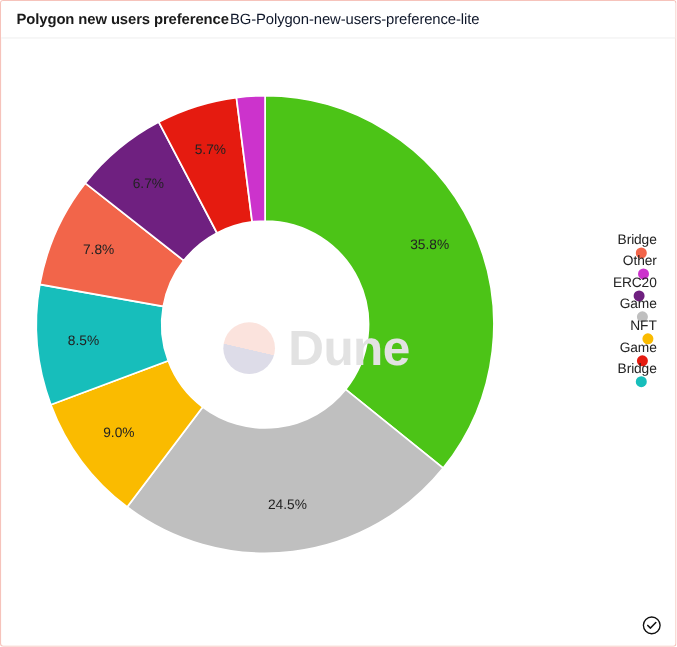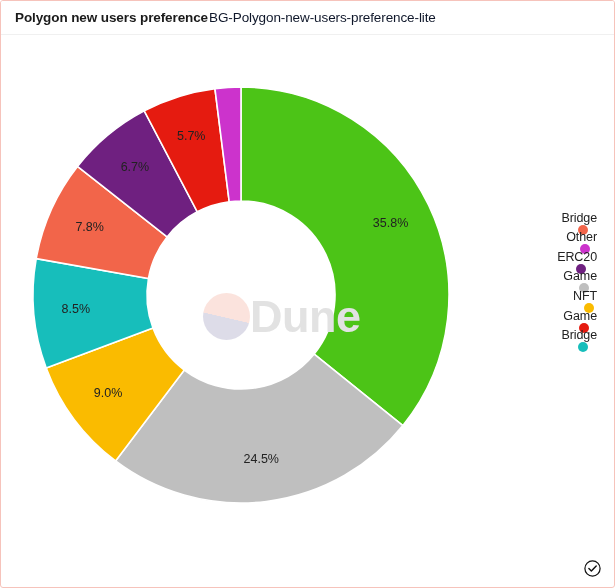--- a/index.html
+++ b/index.html
@@ -118,21 +118,21 @@
     width: 47px;
     height: 47px;
     border-radius: 50%;
     background: linear-gradient(-167deg, #fbe3dd 0%, #fbe3dd 52%, #dddce8 52.5%, #dddce8 100%);
     flex: 0 0 auto;
   }
   #dune-word {
     font-size: 45px;
     font-weight: bold;
     color: #e2e2e2;
-    margin-left: 0;
+    margin-left: 12px;
     letter-spacing: -0.5px;
     line-height: 1;
   }
 
   
   #legend {
     position: absolute;
     right: 19px;
     top: 180px;
     display: flex;

